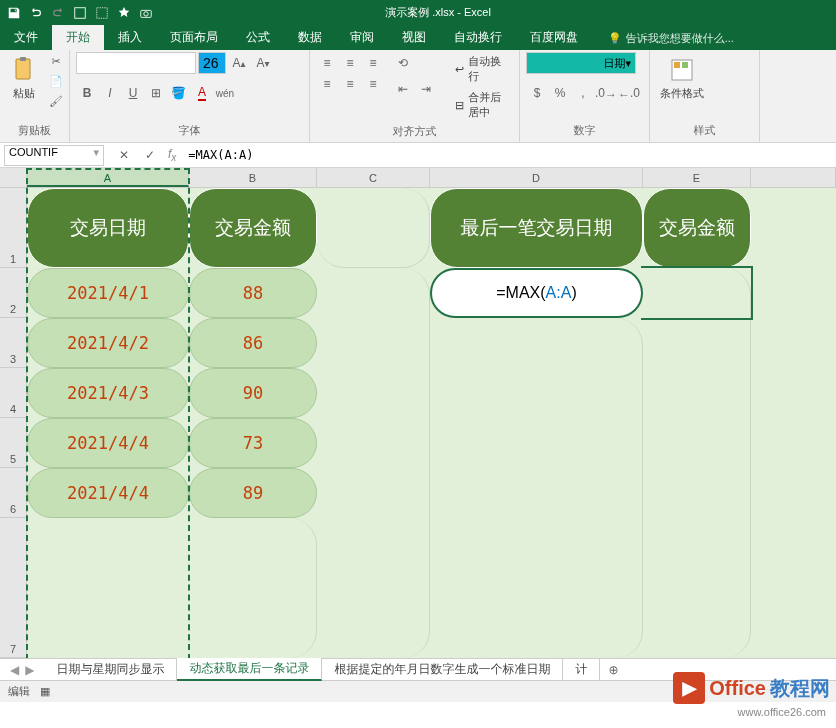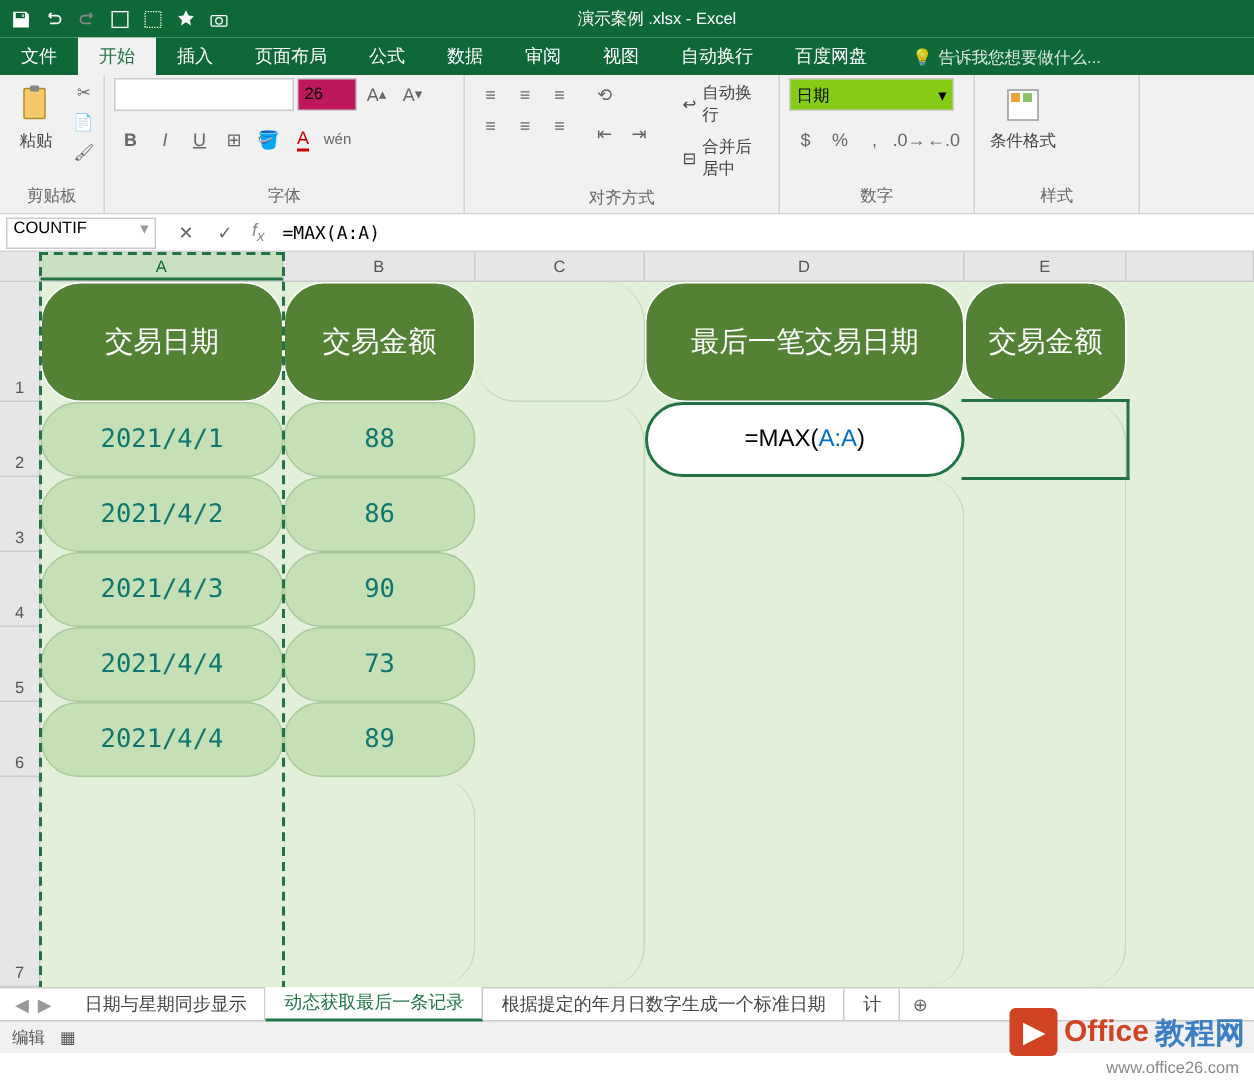--- a/index.html
+++ b/index.html
@@ -20,50 +20,50 @@
     .group-body { display: flex; align-items: flex-start; gap: 4px; flex: 1; }
     .group-label { text-align: center; font-size: 11px; color: #666; padding: 2px 0; }
     
     .big-btn { display: flex; flex-direction: column; align-items: center; justify-content: center; padding: 4px; cursor: pointer; font-size: 11px; color: #444; }
     .big-btn .icon { width: 28px; height: 28px; display: flex; align-items: center; justify-content: center; margin-bottom: 2px; }
     .small-stack { display: flex; flex-direction: column; gap: 2px; }
     .small-btn { width: 20px; height: 18px; display: flex; align-items: center; justify-content: center; cursor: pointer; font-size: 11px; color: #666; }
     
     .font-row { display: flex; gap: 2px; align-items: center; }
     .font-name { width: 120px; height: 22px; border: 1px solid #ccc; background: #fff; font-size: 11px; padding: 0 4px; }
-    .font-size { width: 40px; height: 22px; border: 1px solid #ccc; background: #be185d; font-size: 11px; padding: 0 4px; }
+    .font-size { width: 28px; height: 22px; border: 1px solid #ccc; background: #0ea5e9; font-size: 14px; padding: 0 4px; }
     .btn-row { display: flex; gap: 1px; margin-top: 4px; }
     .rbtn { width: 22px; height: 22px; display: flex; align-items: center; justify-content: center; cursor: pointer; color: #666; font-size: 12px; }
     
     .align-grid { display: grid; grid-template-columns: repeat(3, 22px); grid-auto-rows: 20px; gap: 1px; }
     .wrap-merge { display: flex; flex-direction: column; gap: 2px; margin-left: 6px; }
     .wrap-btn { display: flex; align-items: center; gap: 4px; font-size: 11px; color: #444; padding: 2px 4px; cursor: pointer; }
     
-    .num-combo { width: 110px; height: 22px; border: 1px solid #ccc; background: #84cc16; font-size: 11px; padding: 0 4px; display: flex; align-items: center; justify-content: space-between; }
+    .num-combo { width: 110px; height: 22px; border: 1px solid #ccc; background: #14b8a6; font-size: 11px; padding: 0 4px; display: flex; align-items: center; justify-content: flex-end; }
     
     .name-formula { height: 25px; background: #fff; border-bottom: 1px solid #d4d4d4; display: flex; align-items: center; }
     .name-box { width: 100px; height: 21px; border: 1px solid #ccc; margin: 0 4px; font-size: 11px; padding: 0 4px; display: flex; align-items: flex-start; justify-content: space-between; }
     .fx-btns { display: flex; gap: 2px; padding: 0 4px; }
     .fx-btn { width: 24px; height: 20px; display: flex; align-items: center; justify-content: center; cursor: pointer; color: #666; font-size: 12px; }
     .fx-label { font-style: italic; font-size: 12px; color: #888; padding: 0 6px 0 2px; }
     .formula-input { flex: 1; border: none; outline: none; font-size: 12px; padding: 0 6px; height: 21px; font-family: Consolas, monospace; }
     
     .grid-area { position: relative; height: 490px; overflow: hidden; background: #e2f0d9; }
     .col-headers { display: flex; height: 20px; background: #e6e6e6; border-bottom: 1px solid #ccc; position: absolute; top: 0; left: 0; right: 0; }
     .corner { width: 27px; border-right: 1px solid #ccc; background: #e6e6e6; }
     .col-h { border-right: 1px solid #ccc; text-align: center; font-size: 11px; color: #555; line-height: 20px; cursor: pointer; }
     .col-h.sel { background: #c8e0c0; color: #0e6837; border-bottom: 2px solid #217346; box-sizing: border-box; }
     
     .row-headers { position: absolute; left: 0; top: 20px; width: 27px; background: #e6e6e6; }
     .row-h { border-bottom: 1px solid #ccc; border-right: 1px solid #ccc; text-align: center; font-size: 11px; color: #555; cursor: pointer; display: flex; align-items: flex-end; justify-content: center; padding-bottom: 2px; }
     
     .cells { position: absolute; left: 27px; top: 20px; }
     .cell { position: absolute; border-right: 1px solid #c5d9c0; border-bottom: 1px solid #c5d9c0; display: flex; align-items: center; justify-content: center; font-size: 17px; background: #e2f0d9; border-radius: 27px; }
     .header-cell { background: #548235; color: #fff; font-size: 19px; font-weight: 400; border: 1px solid #fff; }
-    .data-cell { background: #c5e0b4; color: #0f766e; font-family: Consolas, monospace; border: 1px solid #a9c99b; }
+    .data-cell { background: #c5e0b4; color: #c2410c; font-family: Consolas, monospace; border: 1px solid #a9c99b; }
     .editing { background: #fff; border: 2px solid #217346; font-family: Consolas, monospace; font-size: 16px; justify-content: center; }
     .editing .ref { color: #0070c0; }
     .dashed-sel { position: absolute; border: 2px dashed #217346; pointer-events: none; }
     
     .sheet-tabs { height: 22px; background: #fff; border-top: 1px solid #ccc; display: flex; align-items: center; font-size: 12px; }
     .nav-arrows { display: flex; gap: 6px; padding: 0 10px; color: #999; }
     .sheet-tab { padding: 2px 12px; border-right: 1px solid #ccc; cursor: pointer; color: #444; position: relative; }
     .sheet-tab.active { border-bottom: 2px solid #217346; color: #217346; background: #fff; }
     .new-sheet { padding: 0 8px; cursor: pointer; color: #666; }
     

